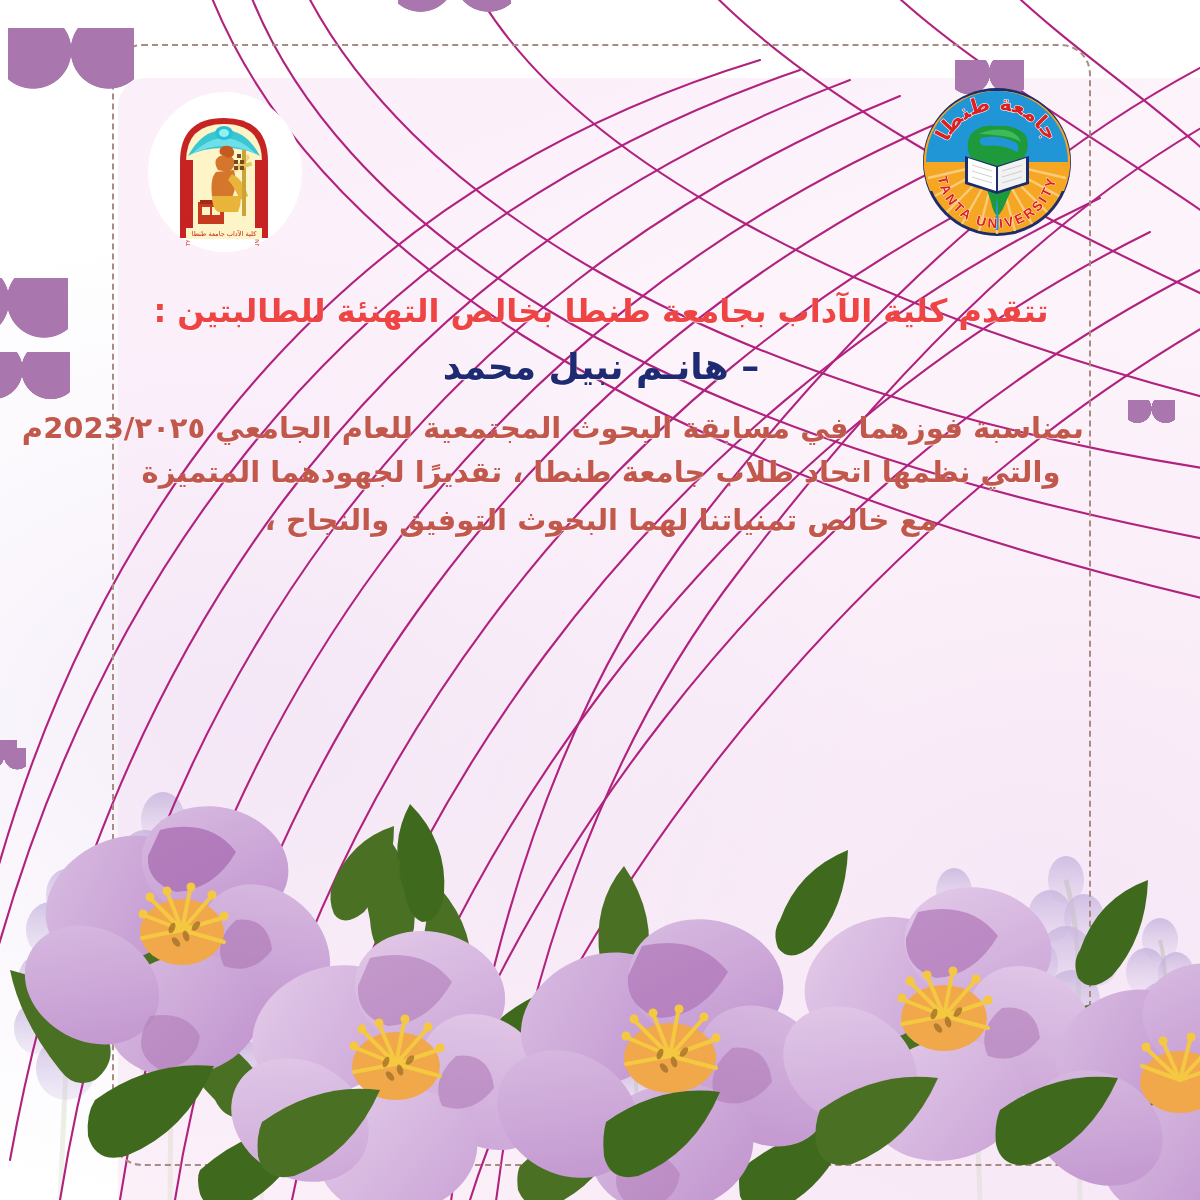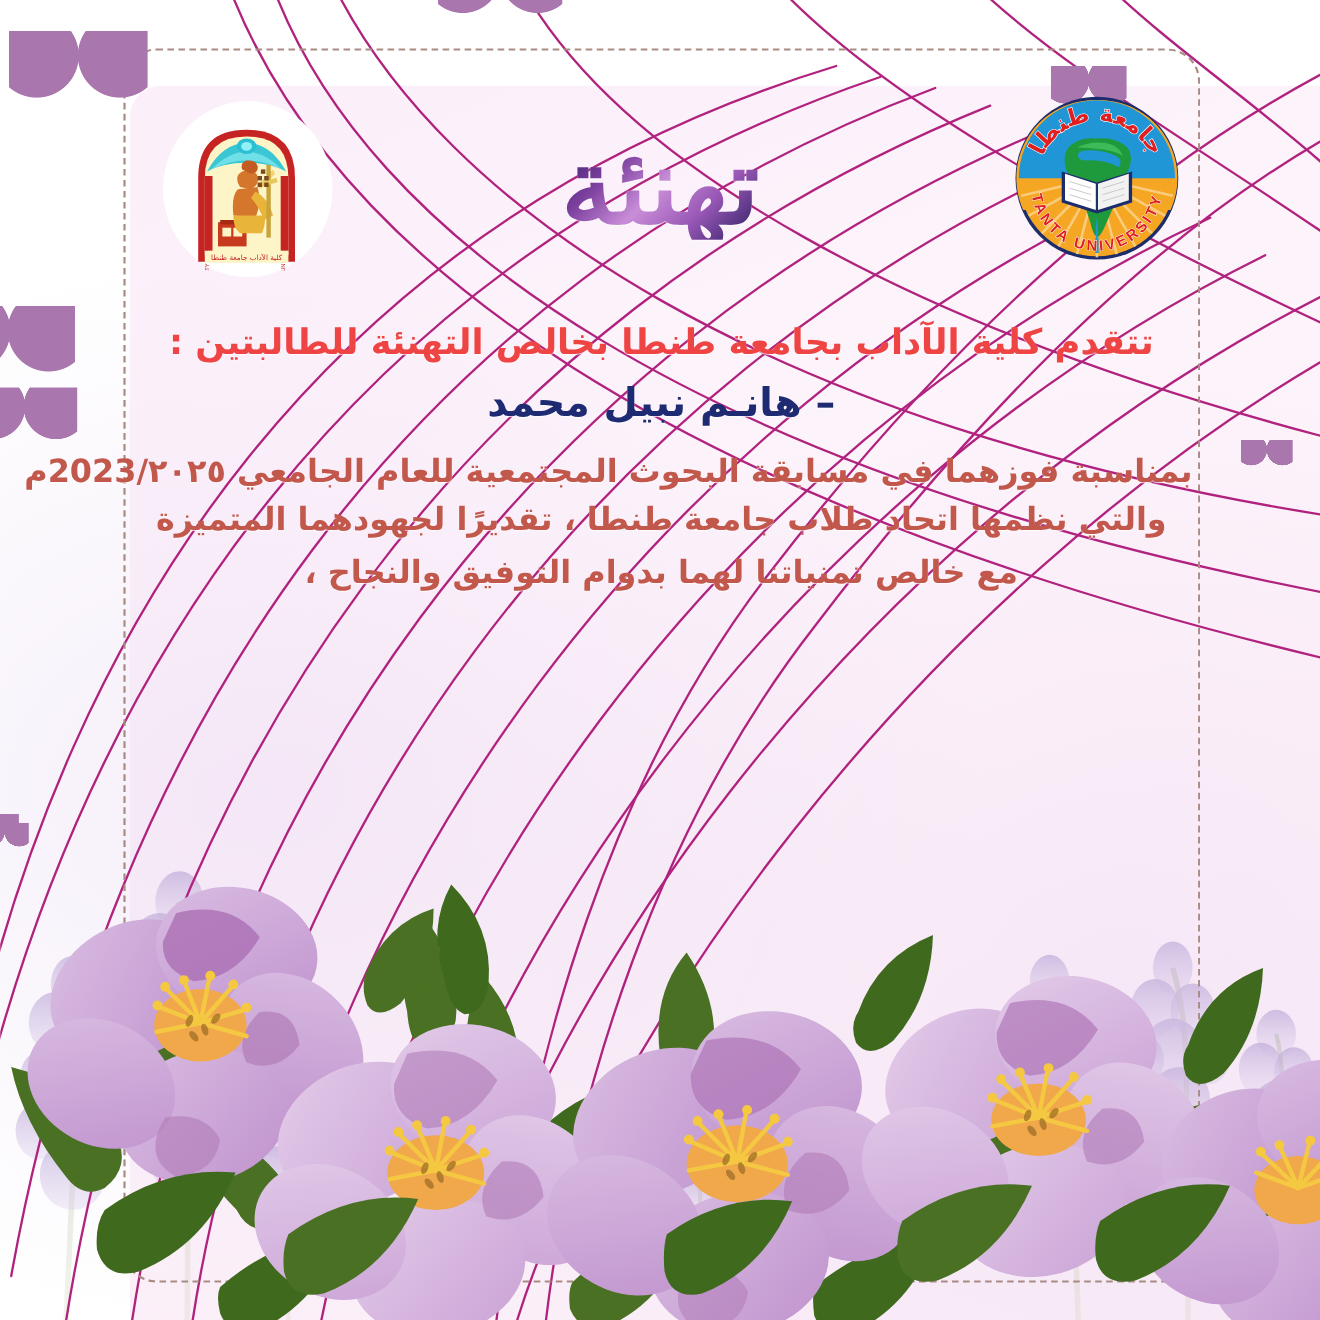--- a/index.html
+++ b/index.html
@@ -340,30 +340,27 @@
       <text font-size="21" font-weight="bold" fill="#e02020" font-family="'DejaVu Sans',sans-serif" stroke="#ffffff" stroke-width="1.1" paint-order="stroke">
         <textPath href="#arcTop" startOffset="50%" text-anchor="middle">جامعة طنطا</textPath>
       </text>
       <path id="arcBot" d="M16 82 A60 60 0 0 0 136 82" fill="none"></path>
       <text font-size="13.5" font-weight="bold" fill="#e02020" letter-spacing="2.6" font-family="'Liberation Sans',sans-serif" stroke="#ffffff" stroke-width="0.8" paint-order="stroke">
         <textPath href="#arcBot" startOffset="50%" text-anchor="middle">TANTA UNIVERSITY</textPath>
       </text>
     </svg>
   </div>
 
-  <div class="calligraphy">
-    <div class="word">تهنئة</div>
-  </div>
 
   <div class="content">
     <p class="line l-intro">تتقدم كلية الآداب بجامعة طنطا بخالص التهنئة للطالبتين :</p>
     <p class="line l-name">– هانـم نبيل محمد</p>
     <p class="line l-body b1">بمناسبة فوزهما في مسابقة البحوث المجتمعية للعام الجامعي 2023/٢٠٢٥م</p>
     <p class="line l-body b2">والتي نظمها اتحاد طلاب جامعة طنطا ، تقديرًا لجهودهما المتميزة</p>
-    <p class="line l-body b4">مع خالص تمنياتنا لهما بدوام التوفيق والنجاح ،</p>
+    <p class="line l-body b4">مع خالص تمنياتنا لهما البحوث التوفيق والنجاح ،</p>
   </div>
 
   <svg class="botanical" viewBox="0 0 1200 430">
     <defs>
       <linearGradient id="petalA" x1="0" y1="0" x2="1" y2="1">
         <stop offset="0%" stop-color="#d9bde2"></stop>
           <stop offset="100%" stop-color="#c093ce"></stop>
       </linearGradient>
       <linearGradient id="petalB" x1="0" y1="0" x2="1" y2="1">
         <stop offset="0%" stop-color="#e3cbe9"></stop>

